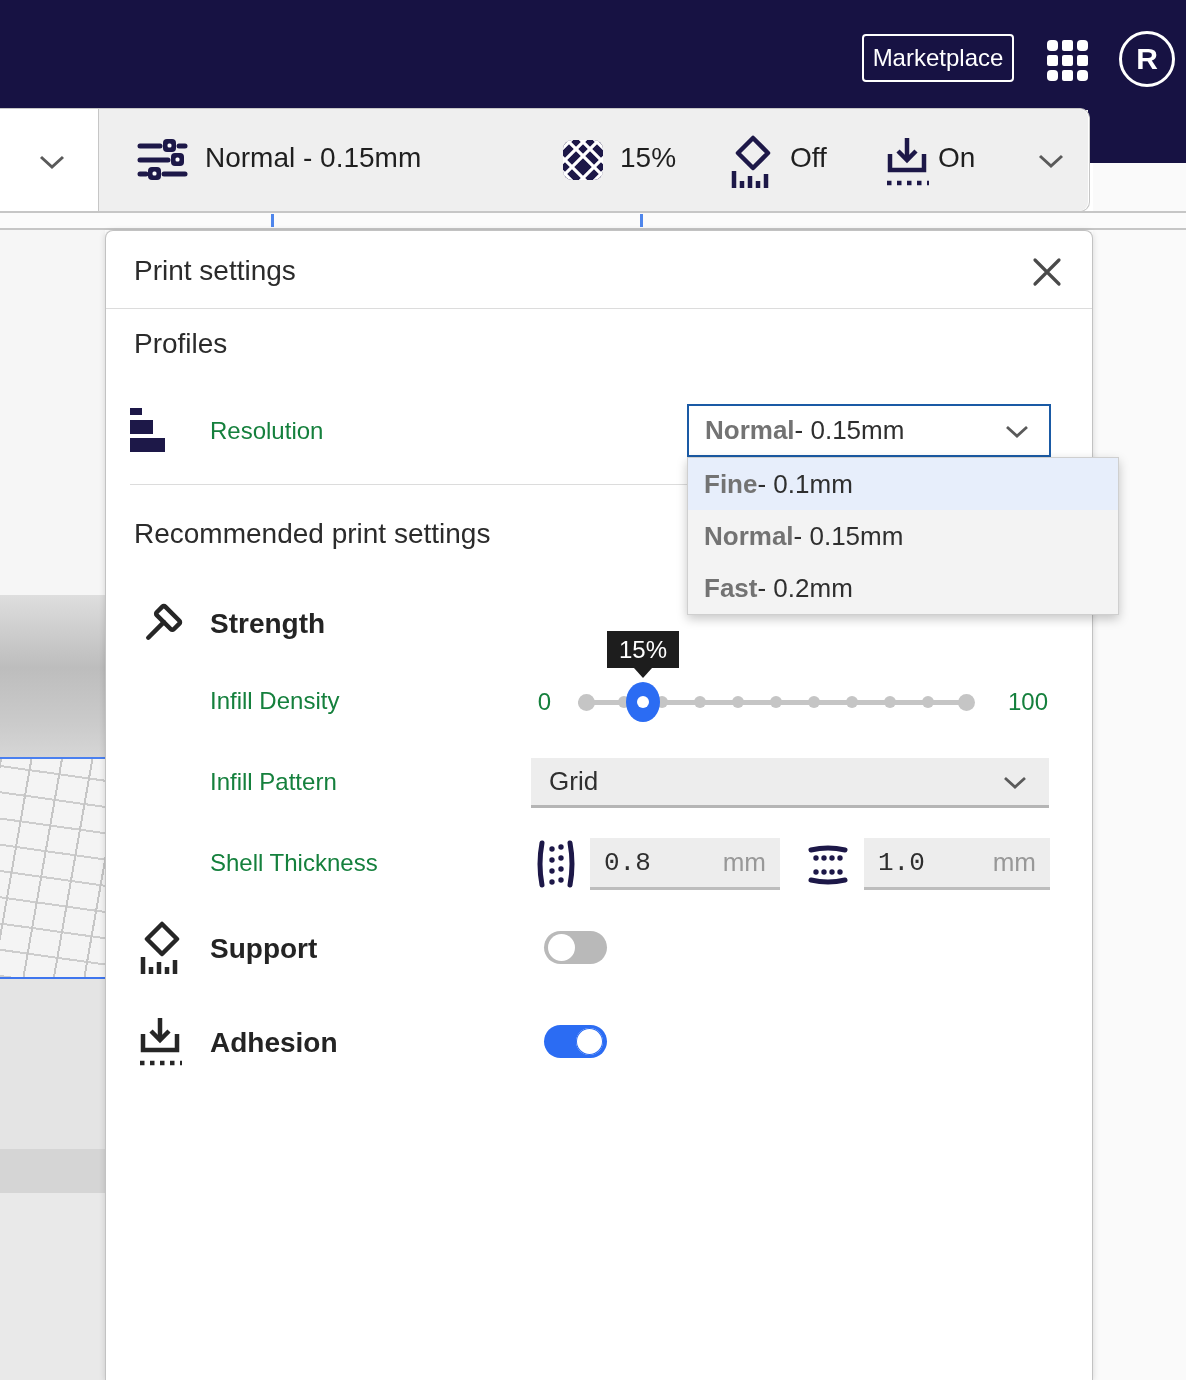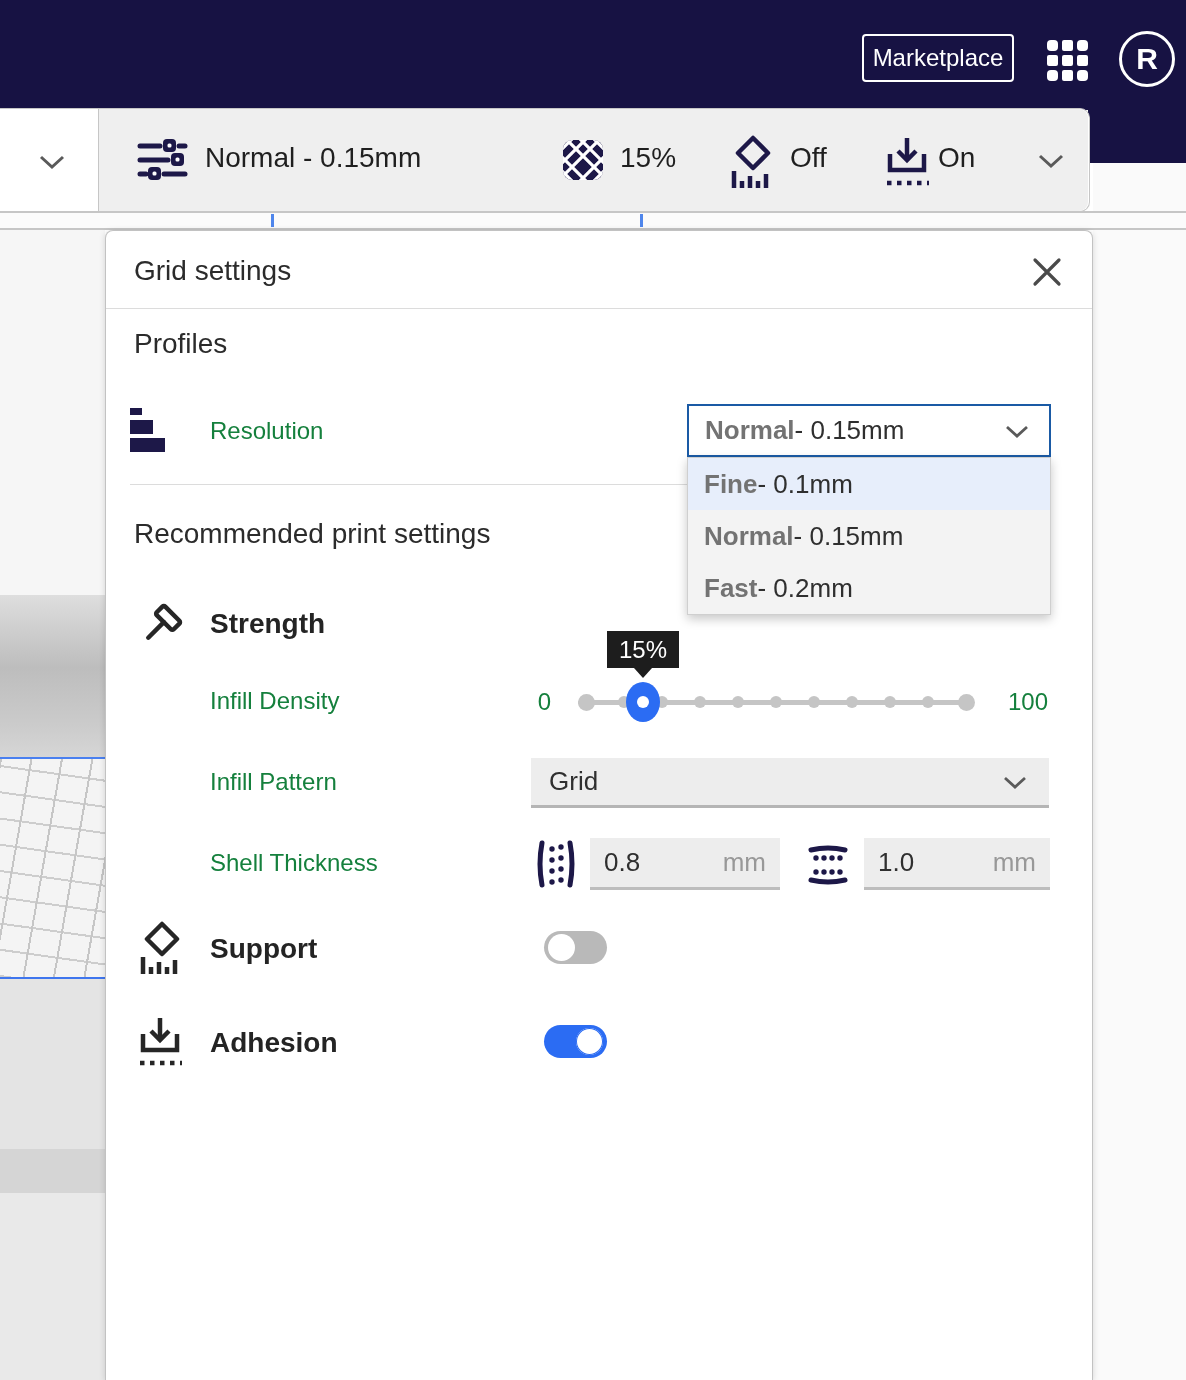--- a/index.html
+++ b/index.html
@@ -57,21 +57,21 @@
   .divider{height:1px;background:#dcdcdc;}
   .h-section{font-size:28px;color:#2b2b2b;}
   .lbl{font-size:24px;color:#15803d;}
   .lbl-bold{font-size:28px;font-weight:700;color:#242424;}
 
   
   .res-select{left:581px;top:173px;width:364px;height:53px;background:#ffffff;
     border:2px solid #1a5aa5;box-sizing:border-box;display:flex;align-items:center;
     padding-left:16px;font-size:26px;cursor:pointer;}
   .res-select svg{position:absolute;right:20px;top:19px;}
-  .opt-list{left:581px;top:226px;width:364px;background:#f3f3f3;border:1px solid #cfcfcf;
+  .opt-list{left:581px;top:226px;width:432px;background:#f3f3f3;border:1px solid #cfcfcf;
     box-sizing:border-box;box-shadow:0 4px 10px rgba(0,0,0,.22);z-index:6;}
   .opt-row{height:52px;display:flex;align-items:center;padding-left:16px;font-size:26px;cursor:pointer;}
   .opt-row.highlighted{background:#e7eefb;}
   .b{font-weight:700;color:#737373;}
 
   
   .slider{left:480px;top:454px;width:380px;height:34px;cursor:pointer;}
   .track{position:absolute;left:-8px;top:15px;width:396px;height:5px;background:#c5c5c5;border-radius:3px;}
   .dot{position:absolute;top:11px;width:12px;height:12px;border-radius:50%;background:#c5c5c5;}
   .dot.end{top:9px;width:17px;height:17px;}
@@ -85,21 +85,21 @@
     border-right:9px solid transparent;border-top:10px solid #1d1d1d;z-index:4;}
 
   
   .pattern-select{left:425px;top:527px;width:518px;height:50px;background:#ededed;
     border-bottom:3px solid #b5b5b5;box-sizing:border-box;display:flex;align-items:center;
     padding-left:18px;font-size:26px;cursor:pointer;}
   .pattern-select svg{position:absolute;right:22px;top:18px;}
   .num-input{background:#ededed;border-bottom:3px solid #bdbdbd;box-sizing:border-box;
     display:flex;align-items:center;height:52px;}
   .num-input input{border:none;background:transparent;outline:none;font-size:26px;
-    color:#2f2f2f;width:100px;padding-left:14px;font-family:Liberation Sans, sans-serif;}
+    color:#2f2f2f;width:100px;padding-left:14px;font-family:Liberation Mono, monospace;}
   .unit{position:absolute;right:14px;font-size:26px;color:#989898;}
 
   
   .toggle{width:63px;height:33px;border-radius:17px;cursor:pointer;}
   .toggle.off{background:#b9b9b9;}
   .toggle.on{background:#2b6cf3;}
   .knob{position:absolute;top:3px;width:27px;height:27px;background:#ffffff;border-radius:50%;}
   .toggle.off .knob{left:4px;}
   .toggle.on .knob{left:32px;box-shadow:inset 0 0 0 1px #2b6cf3;}
 
@@ -200,21 +200,21 @@
     </div>
   </div>
 
   <div class="abs strip">
     <div class="tick" style="left:271px"></div>
     <div class="tick" style="left:640px"></div>
   </div>
 
   <div class="abs dialog">
 
-    <div class="abs dlg-title">Grid settings</div>
+    <div class="abs dlg-title">Print settings</div>
     <div class="abs close-btn">
       <svg width="34" height="34" viewBox="0 0 34 34">
         <path d="M5 5 L29 29 M29 5 L5 29" stroke="#4a4a4a" stroke-width="3.2" stroke-linecap="round"></path>
       </svg>
     </div>
     <div class="abs divider" style="left:0;top:77px;width:986px"></div>
 
     <div class="abs h-section" style="left:28px;top:97px">Profiles</div>
 
     <svg class="icon abs" style="left:24px;top:177px" width="36" height="44" viewBox="0 0 36 44">

